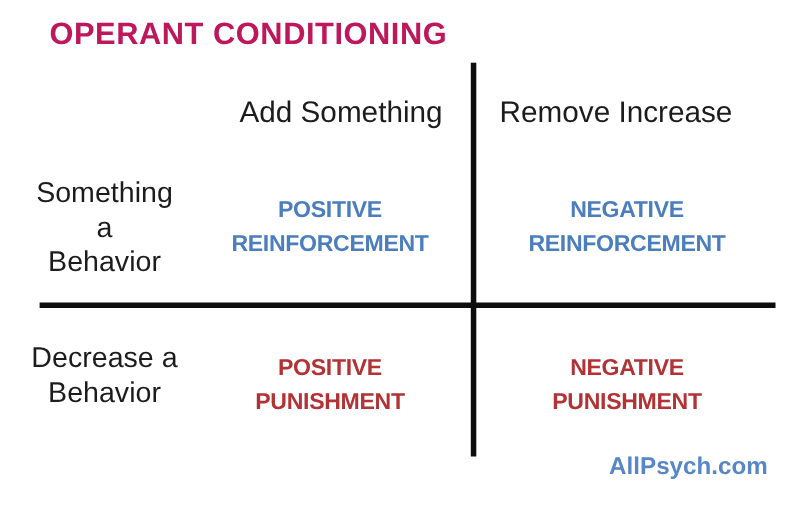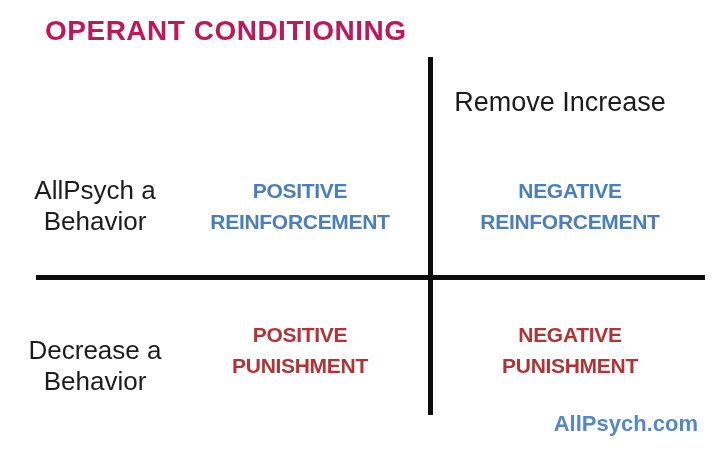--- a/index.html
+++ b/index.html
@@ -65,21 +65,21 @@
   }
   .row-header {
     left: 25px;
     width: 140px;
     height: 76px;
     font-size: 26px;
     line-height: 31px;
     color: #1c1c1c;
   }
   .row-header.increase { top: 168px; }
-  .row-header.decrease { top: 328px; }
+  .row-header.decrease { top: 296px; justify-content: flex-end; }
   .cell {
     width: 260px;
     height: 76px;
     font-size: 21px;
     line-height: 31px;
     font-weight: bold;
     letter-spacing: -0.3px;
     white-space: nowrap;
   }
   .cell.q-pr { left: 170px; top: 168px; }
@@ -98,25 +98,26 @@
 </head>
 <body>
 
 <div class="canvas">
 
   <h1 class="title" style="color: #be185d;">OPERANT CONDITIONING</h1>
 
   <div class="vline"></div>
   <div class="hline"></div>
 
+  <div class="col-header add">Add Something</div>
 
   <div class="col-header remove">Remove Increase</div>
 
   <div class="row-header increase">
-    <span>AllPsych a</span>
+    <span>Something a</span>
     <span>Behavior</span>
   </div>
 
   <div class="row-header decrease">
     <span>Decrease a</span>
     <span>Behavior</span>
   </div>
 
   <div class="cell q-pr" style="color: rgb(74, 126, 188);">
     <span>POSITIVE</span>

